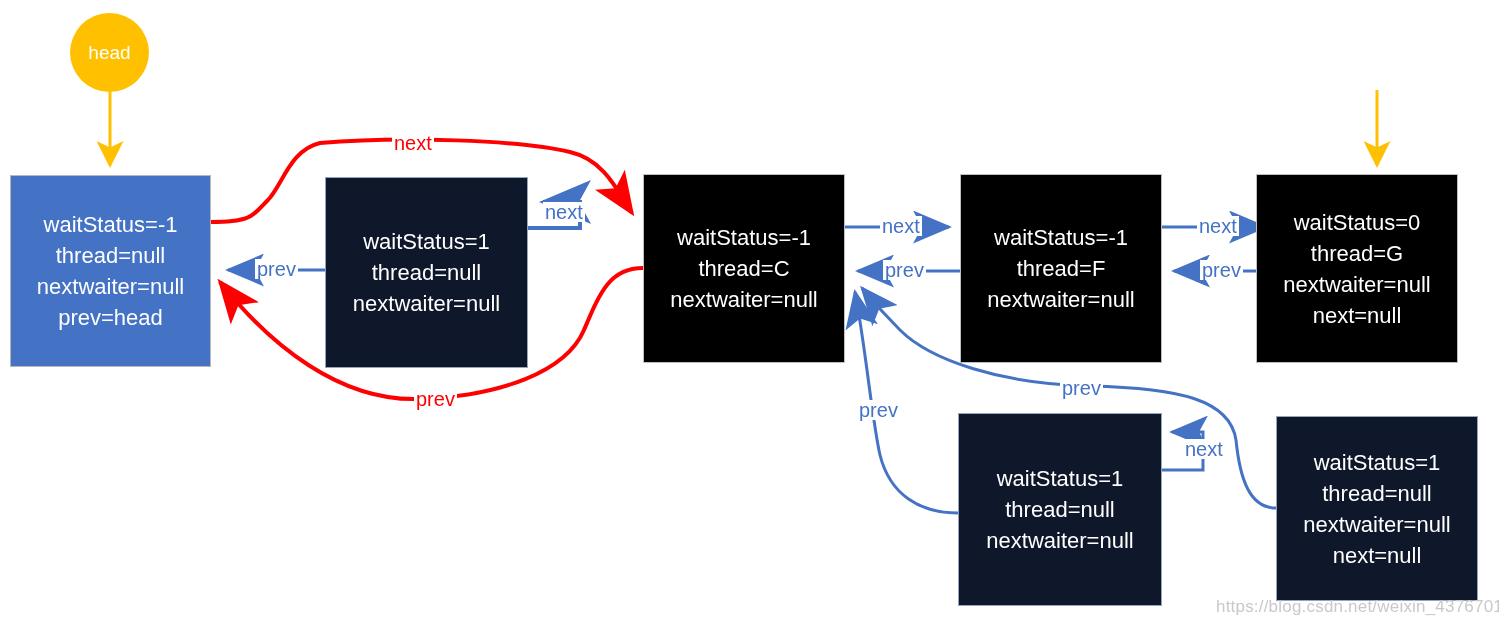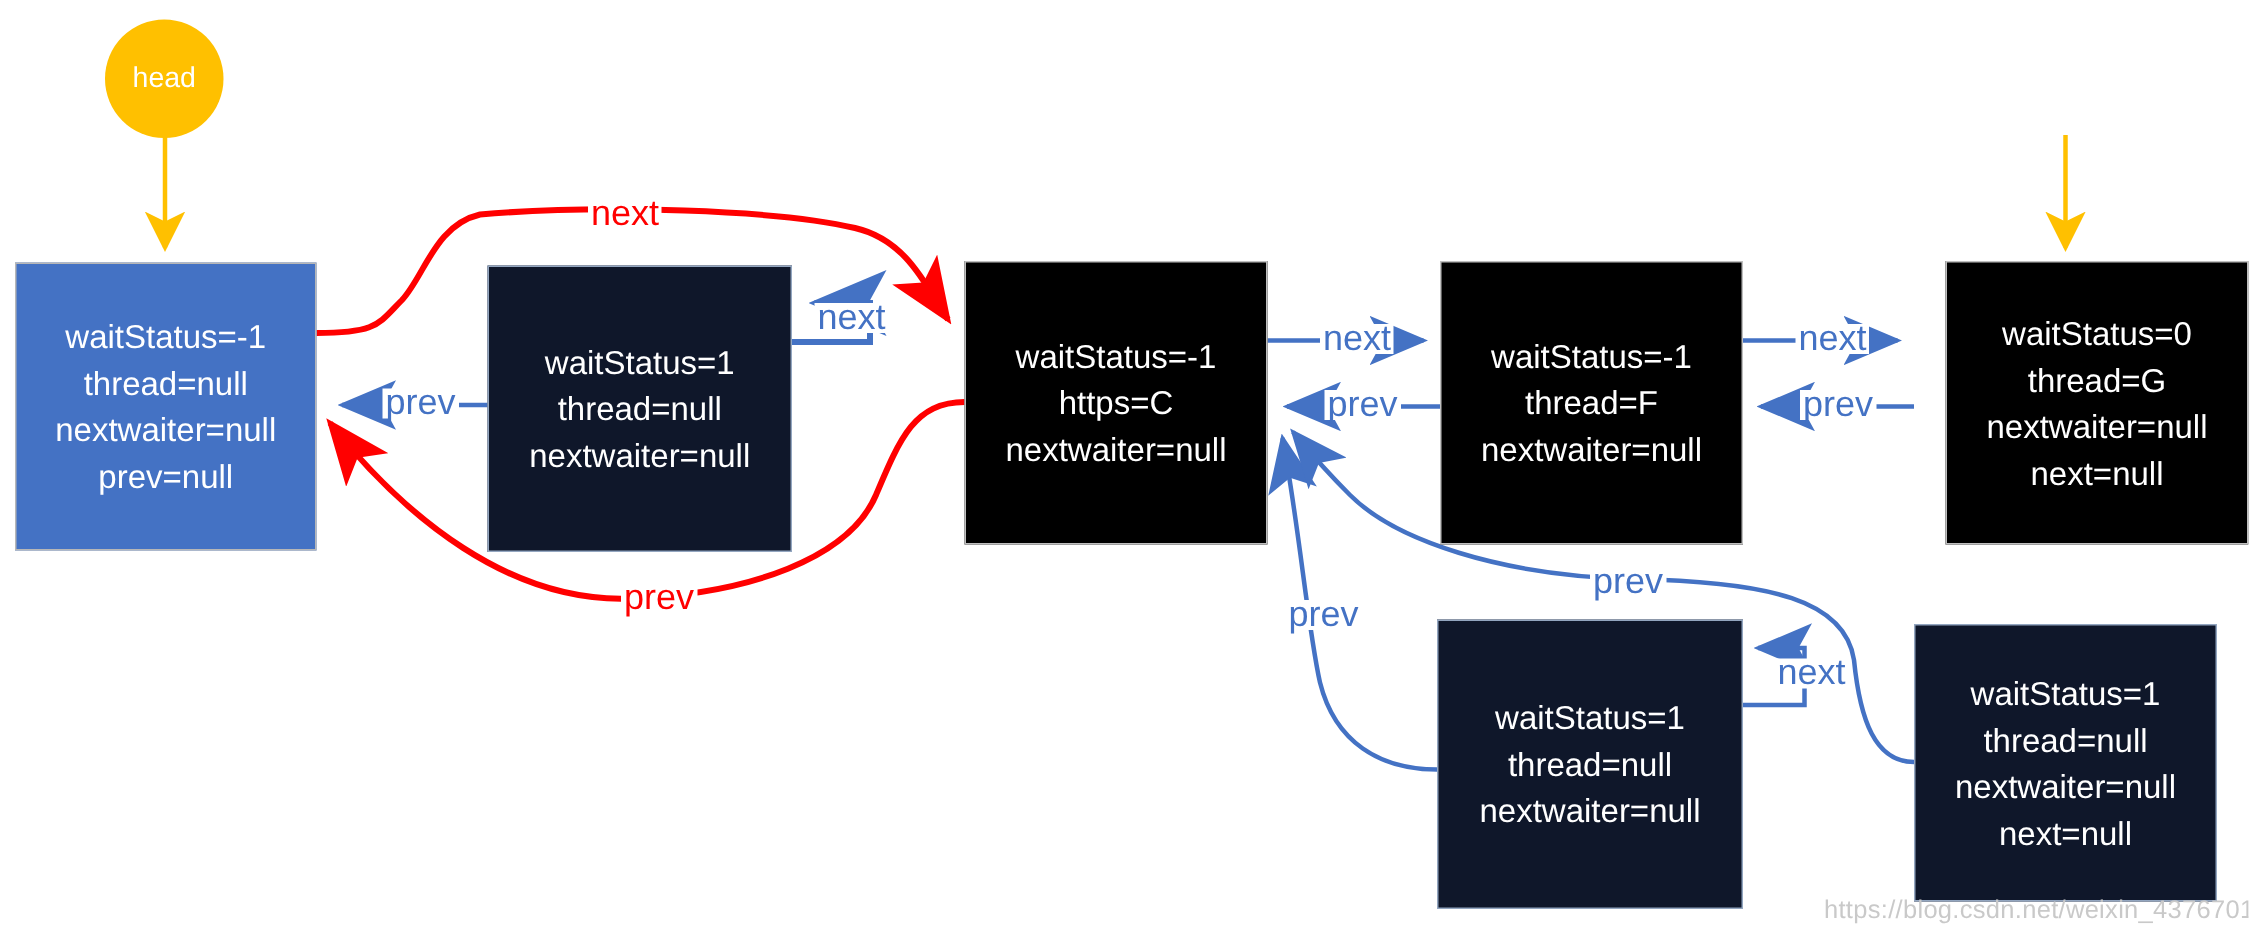--- a/index.html
+++ b/index.html
@@ -48,21 +48,21 @@
 
   svg.overlay {
     position: absolute;
     left: 0; top: 0;
     width: 1499px;
     height: 626px;
     pointer-events: none;
   }
   .edge-label {
     position: absolute;
-    font-size: 24px;
+    font-size: 20px;
     background: #ffffff;
     padding: 0 2px;
     line-height: 20px;
     white-space: nowrap;
   }
   .lbl-blue { color: #4472c4; }
   .lbl-red  { color: #ff0000; }
 
   .watermark {
     position: absolute;
@@ -150,42 +150,42 @@
   </svg>
 
   <div class="circle" style="left:70px; top:13px; width:79px; height:79px;">
     <span>head</span>
   </div>
 
   <div class="node blue" style="left:10px; top:175px; width:201px; height:192px;">
     <span class="node-line">waitStatus=-1</span>
     <span class="node-line">thread=null</span>
     <span class="node-line">nextwaiter=null</span>
-    <span class="node-line">prev=null</span>
+    <span class="node-line">prev=head</span>
   </div>
 
   <div class="node grey" style="left:325px; top:177px; width:203px; height:191px;">
     <span class="node-line">waitStatus=1</span>
     <span class="node-line">thread=null</span>
     <span class="node-line">nextwaiter=null</span>
   </div>
 
   <div class="node black" style="left:643px; top:174px; width:202px; height:189px;">
     <span class="node-line">waitStatus=-1</span>
-    <span class="node-line">https=C</span>
+    <span class="node-line">thread=C</span>
     <span class="node-line">nextwaiter=null</span>
   </div>
 
   <div class="node black" style="left:960px; top:174px; width:202px; height:189px;">
     <span class="node-line">waitStatus=-1</span>
     <span class="node-line">thread=F</span>
     <span class="node-line">nextwaiter=null</span>
   </div>
 
-  <div class="node black" style="left:1297px; top:174px; width:202px; height:189px;">
+  <div class="node black" style="left:1256px; top:174px; width:202px; height:189px;">
     <span class="node-line">waitStatus=0</span>
     <span class="node-line">thread=G</span>
     <span class="node-line">nextwaiter=null</span>
     <span class="node-line">next=null</span>
   </div>
 
   <div class="node grey" style="left:958px; top:413px; width:204px; height:193px;">
     <span class="node-line">waitStatus=1</span>
     <span class="node-line">thread=null</span>
     <span class="node-line">nextwaiter=null</span>

